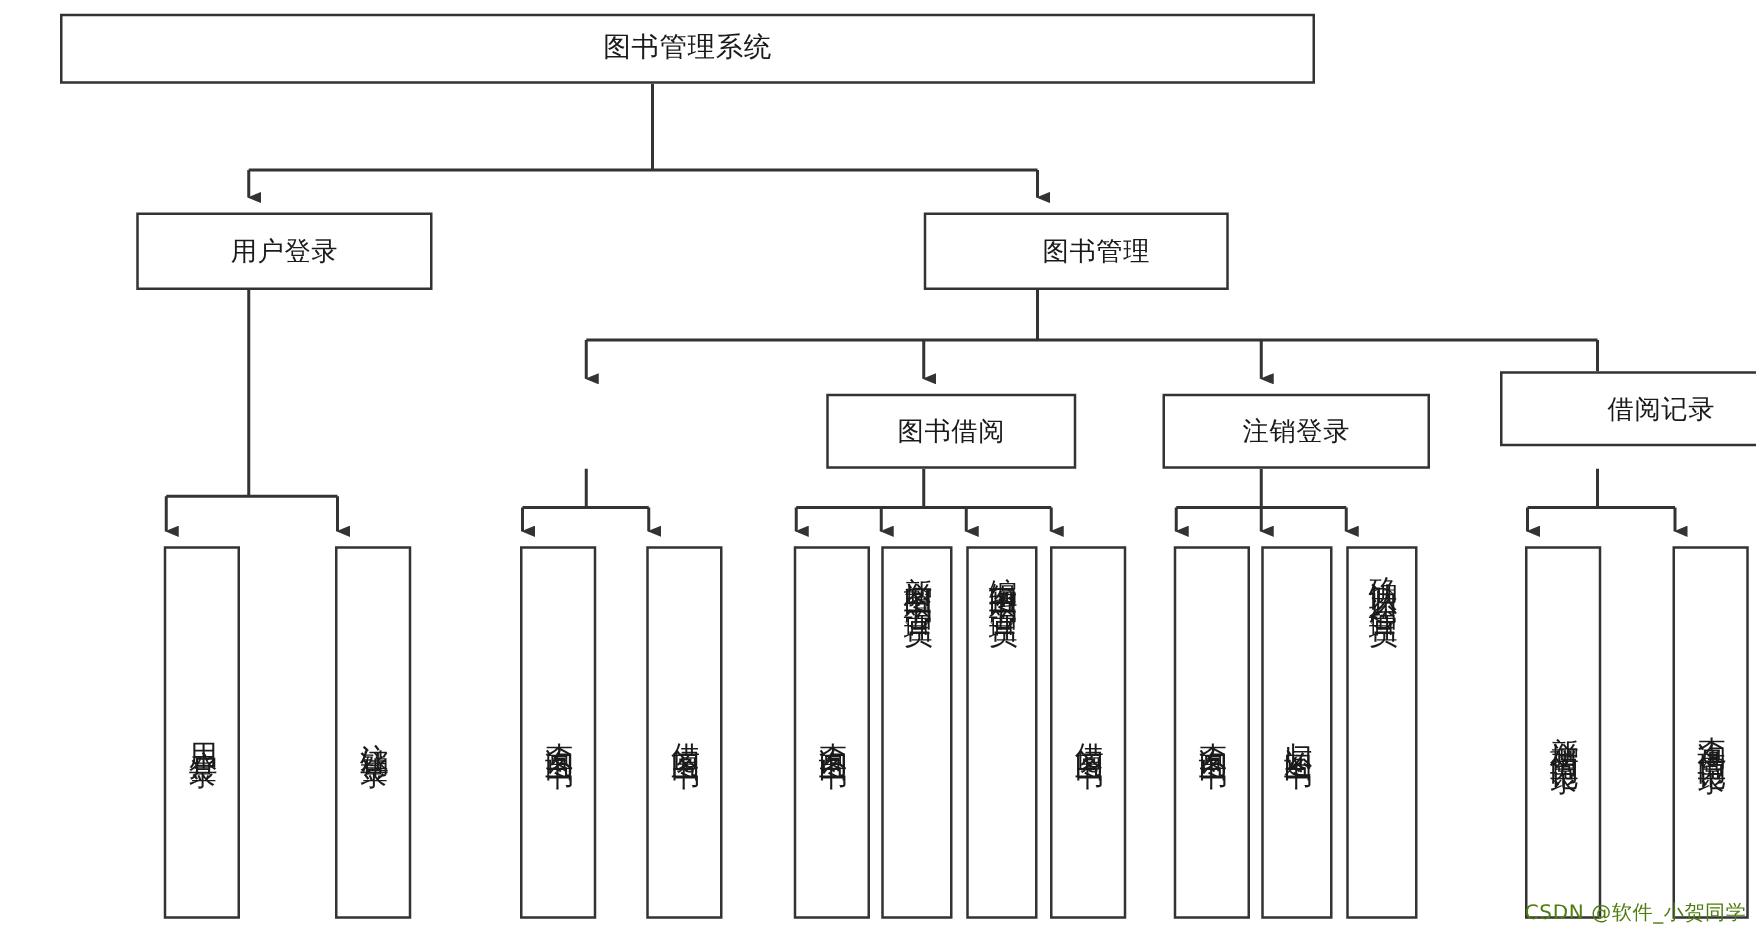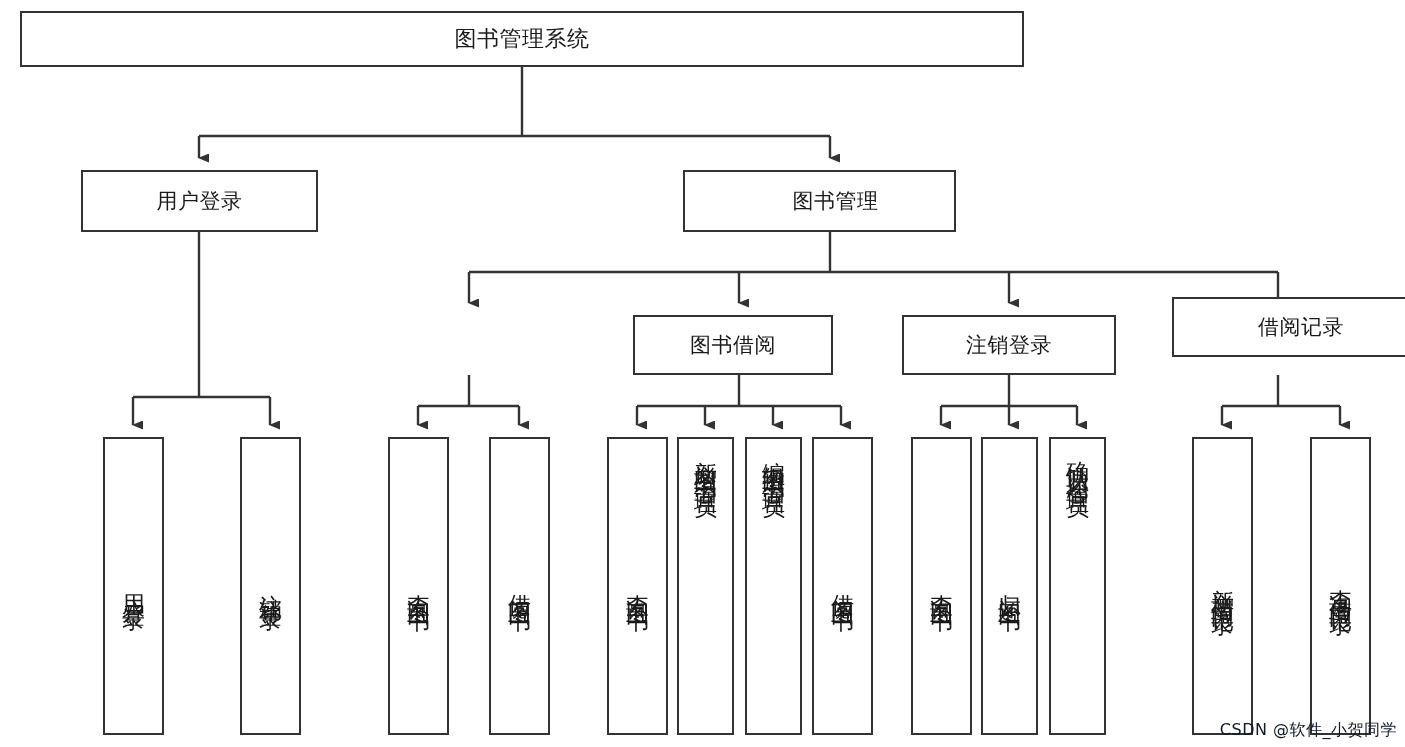--- a/index.html
+++ b/index.html
@@ -28,20 +28,21 @@
   }
   .node {
     position: absolute;
     box-sizing: border-box;
     background: #ffffff;
     border: 2.2px solid #333333;
     display: flex;
     align-items: center;
     justify-content: center;
     z-index: 2;
+    margin-left: 28px;
   }
   .node .node-label {
     color: #1a1a1a;
     line-height: 1.16;
     text-align: center;
     white-space: pre;
   }
   
   .node.horiz .node-label {
     font-size: 21px;
@@ -66,21 +67,21 @@
   }
   .node.vert.centered {
     align-items: center;
     padding-top: 0;
   }
   #watermark {
     position: absolute;
     right: 8px;
     bottom: 6px;
     font-size: 16px;
-    color: #0f172a;
+    color: #4d7c0f;
     letter-spacing: 0.5px;
     z-index: 5;
     white-space: nowrap;
   }
 </style>
 </head>
 <body>
 
 <div id="diagram-root">
 
@@ -135,21 +136,21 @@
   </svg>
 
   <div class="node horiz root" style="left:20px; top:11px; width:1004px; height:56px;">
     <span class="node-label">图书管理系统</span>
   </div>
 
   <div class="node horiz" style="left:81px; top:170px; width:237px; height:62px;">
     <span class="node-label">用户登录</span>
   </div>
 
-  <div class="node horiz" style="left:683px; top:170px; width:273px; height:62px;padding-left:32px;">
+  <div class="node horiz" style="left:711px; top:170px; width:244px; height:62px;padding-left:32px;">
     <span class="node-label">图书管理</span>
   </div>
 
 
   <div class="node horiz" style="left:633px; top:315px; width:200px; height:60px;">
     <span class="node-label">图书借阅</span>
   </div>
 
   <div class="node horiz" style="left:902px; top:315px; width:214px; height:60px;">
     <span class="node-label">注销登录</span>

